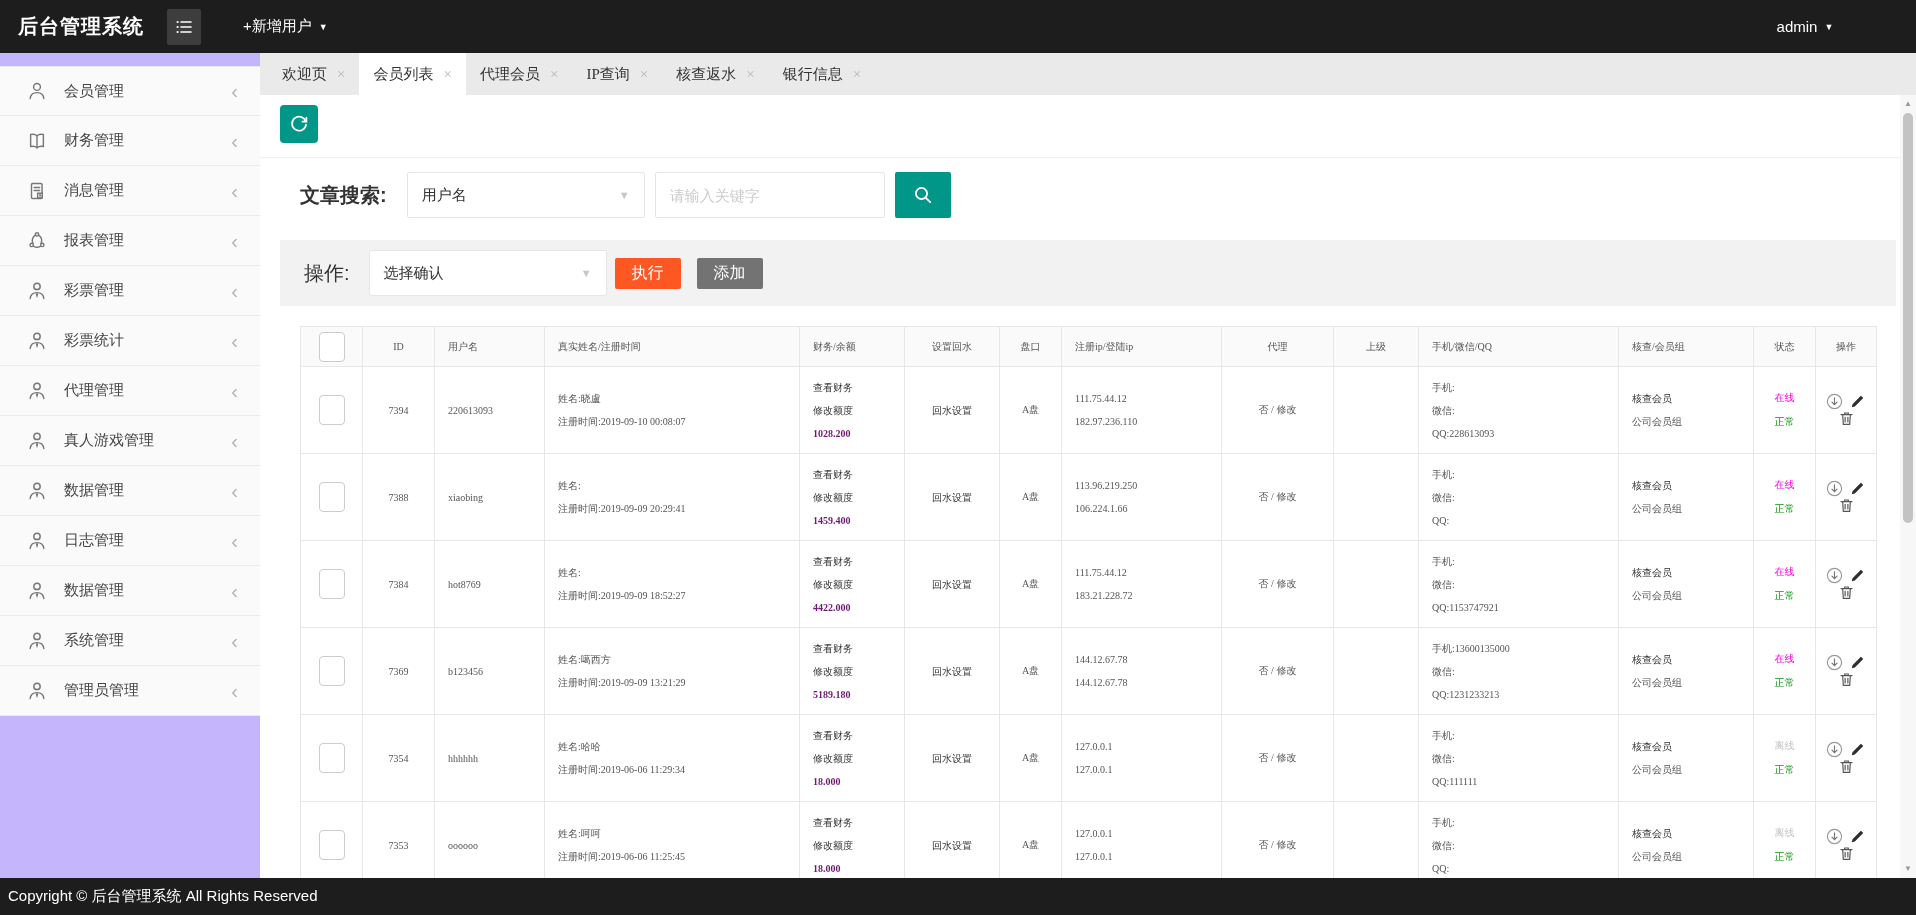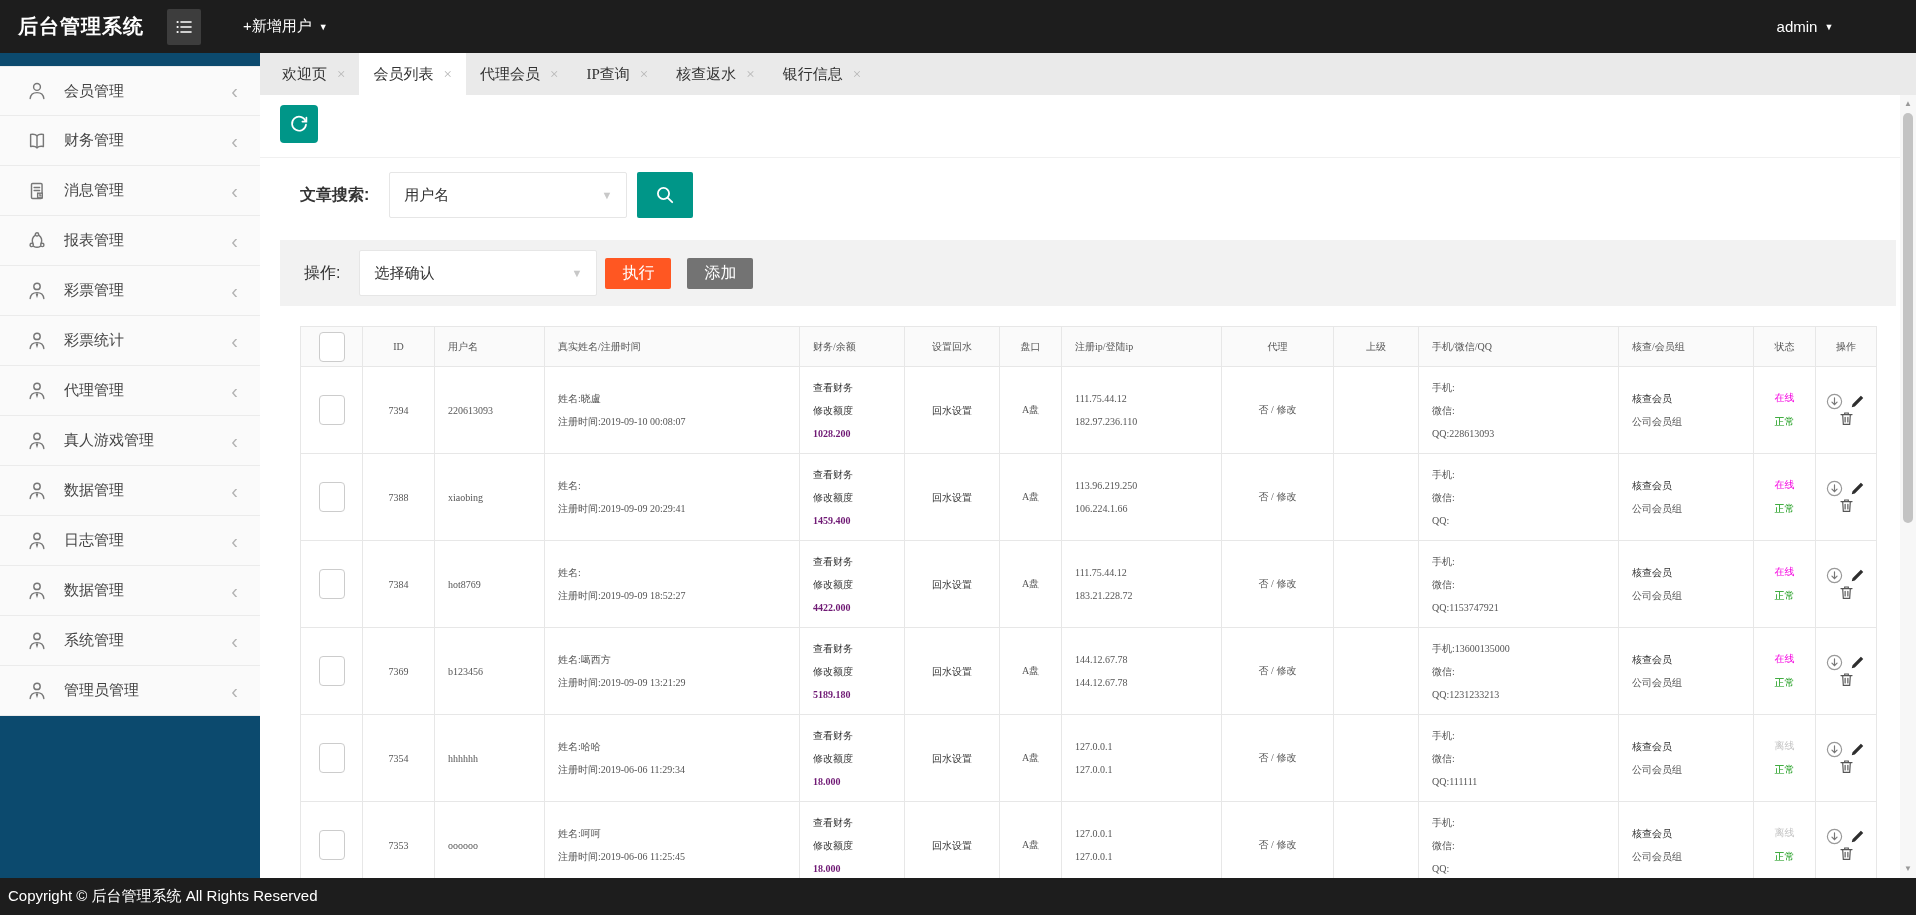--- a/index.html
+++ b/index.html
@@ -12,39 +12,39 @@
   .burger { width:34px; height:36px; background:#3d3d3d; border:none; border-radius:2px; display:flex; align-items:center; justify-content:center; cursor:pointer; }
   .adduser { margin-left:42px; font-size:15px; display:flex; align-items:center; gap:7px; cursor:pointer; white-space:nowrap; }
   .caret-down { font-size:9px; color:#fff; }
   .top-right { margin-left:auto; display:flex; align-items:center; gap:30px; padding-right:46px; font-size:15px; white-space:nowrap;flex-direction:column; }
   .top-user { display:flex; align-items:center; gap:7px; cursor:pointer; }
 
   
   .page-body { display:flex; height:825px; }
 
   
-  .sidebar { width:260px; background:#0c4a6e; padding-top:13px; flex:none; }
+  .sidebar { width:260px; background:#c4b5fd; padding-top:13px; flex:none; }
   .side-item { height:50px; background:#fafafa; border-bottom:1px solid #ebebeb; display:flex; align-items:center; padding:0 22px 0 26px; color:#444; font-size:15px; cursor:pointer; }
   .side-item:first-child { border-top:1px solid #ebebeb; }
   .side-icon { width:22px; height:22px; margin-right:16px; display:inline-flex; align-items:center; justify-content:center; }
   .side-chev { margin-left:auto; color:#b3b3b3; font-size:20px; line-height:1; }
 
   
   .main { flex:1; position:relative; background:#fff; min-width:0; }
   .tabbar { height:42px; background:#eaeaea; display:flex; align-items:stretch; padding-left:8px; font-size:15px; color:#333; }
   .tab { display:flex; align-items:center; padding:6px 14px; gap:10px; cursor:pointer; white-space:nowrap;font-family:Liberation Serif, serif; }
   .tab.active { background:#fff; }
   .tab-x { color:#b5b5b5; font-size:15px; }
 
   .content { height:783px; overflow:hidden; position:relative; background:#fff; }
   .refresh-row { padding:10px 0 14px 20px; border-bottom:1px solid #f0f0f0; }
   .refresh-btn { width:38px; height:38px; background:#009688; border:none; border-radius:4px; display:flex; align-items:center; justify-content:center; cursor:pointer; }
 
   .search-row { display:flex; align-items:center; margin:14px 40px 0; }
-  .form-label { font-size:16px; color:#333; font-weight:600; margin-right:20px; white-space:nowrap; }
+  .form-label { font-size:20px; color:#333; font-weight:600; margin-right:20px; white-space:nowrap; }
   .select { width:238px; height:46px; border:1px solid #e6e6e6; border-radius:2px; background:#fff; display:flex; align-items:center; padding:0 14px; font-size:15px; color:#333; cursor:pointer; }
   .select-caret { margin-left:auto; color:#c8c8c8; font-size:11px; }
   .search-input { width:230px; height:46px; border:1px solid #e6e6e6; border-radius:2px; margin-left:10px; padding:0 14px; font-size:15px; color:#333; outline:none; }
   .search-input::placeholder { color:#ccc; }
   .search-btn { width:56px; height:46px; background:#009688; border:none; border-radius:2px; margin-left:10px; display:flex; align-items:center; justify-content:center; cursor:pointer; }
 
   .op-row { margin:22px 20px 0; background:#f2f2f2; padding:10px 0 10px 24px; display:flex; align-items:center; }
   .op-row .form-label { font-weight:400; margin-right:19px; }
   .btn { height:31px; border:none; border-radius:2px; color:#fff; font-size:16px; cursor:pointer; font-family:inherit; }
   .btn-exec { width:66px; background:#ff5722; margin-left:8px; }
@@ -302,20 +302,21 @@
           </span>
         </button>
       </div>
 
       <div class="search-row">
         <span class="form-label">文章搜索:</span>
         <div class="select">
           <span>用户名</span>
           <span class="select-caret">▼</span>
         </div>
+        <input class="search-input" placeholder="请输入关键字" style="">
         <button class="search-btn">
           <span style="display:inline-flex;">
             <svg width="22" height="22" viewBox="0 0 22 22" fill="none" stroke="#fff" stroke-width="1.8" stroke-linecap="round">
                 <circle cx="9.5" cy="9.5" r="5.6"></circle>
                 <line x1="13.8" y1="13.8" x2="18.2" y2="18.2"></line>
               </svg>
           </span>
         </button>
       </div>
 

